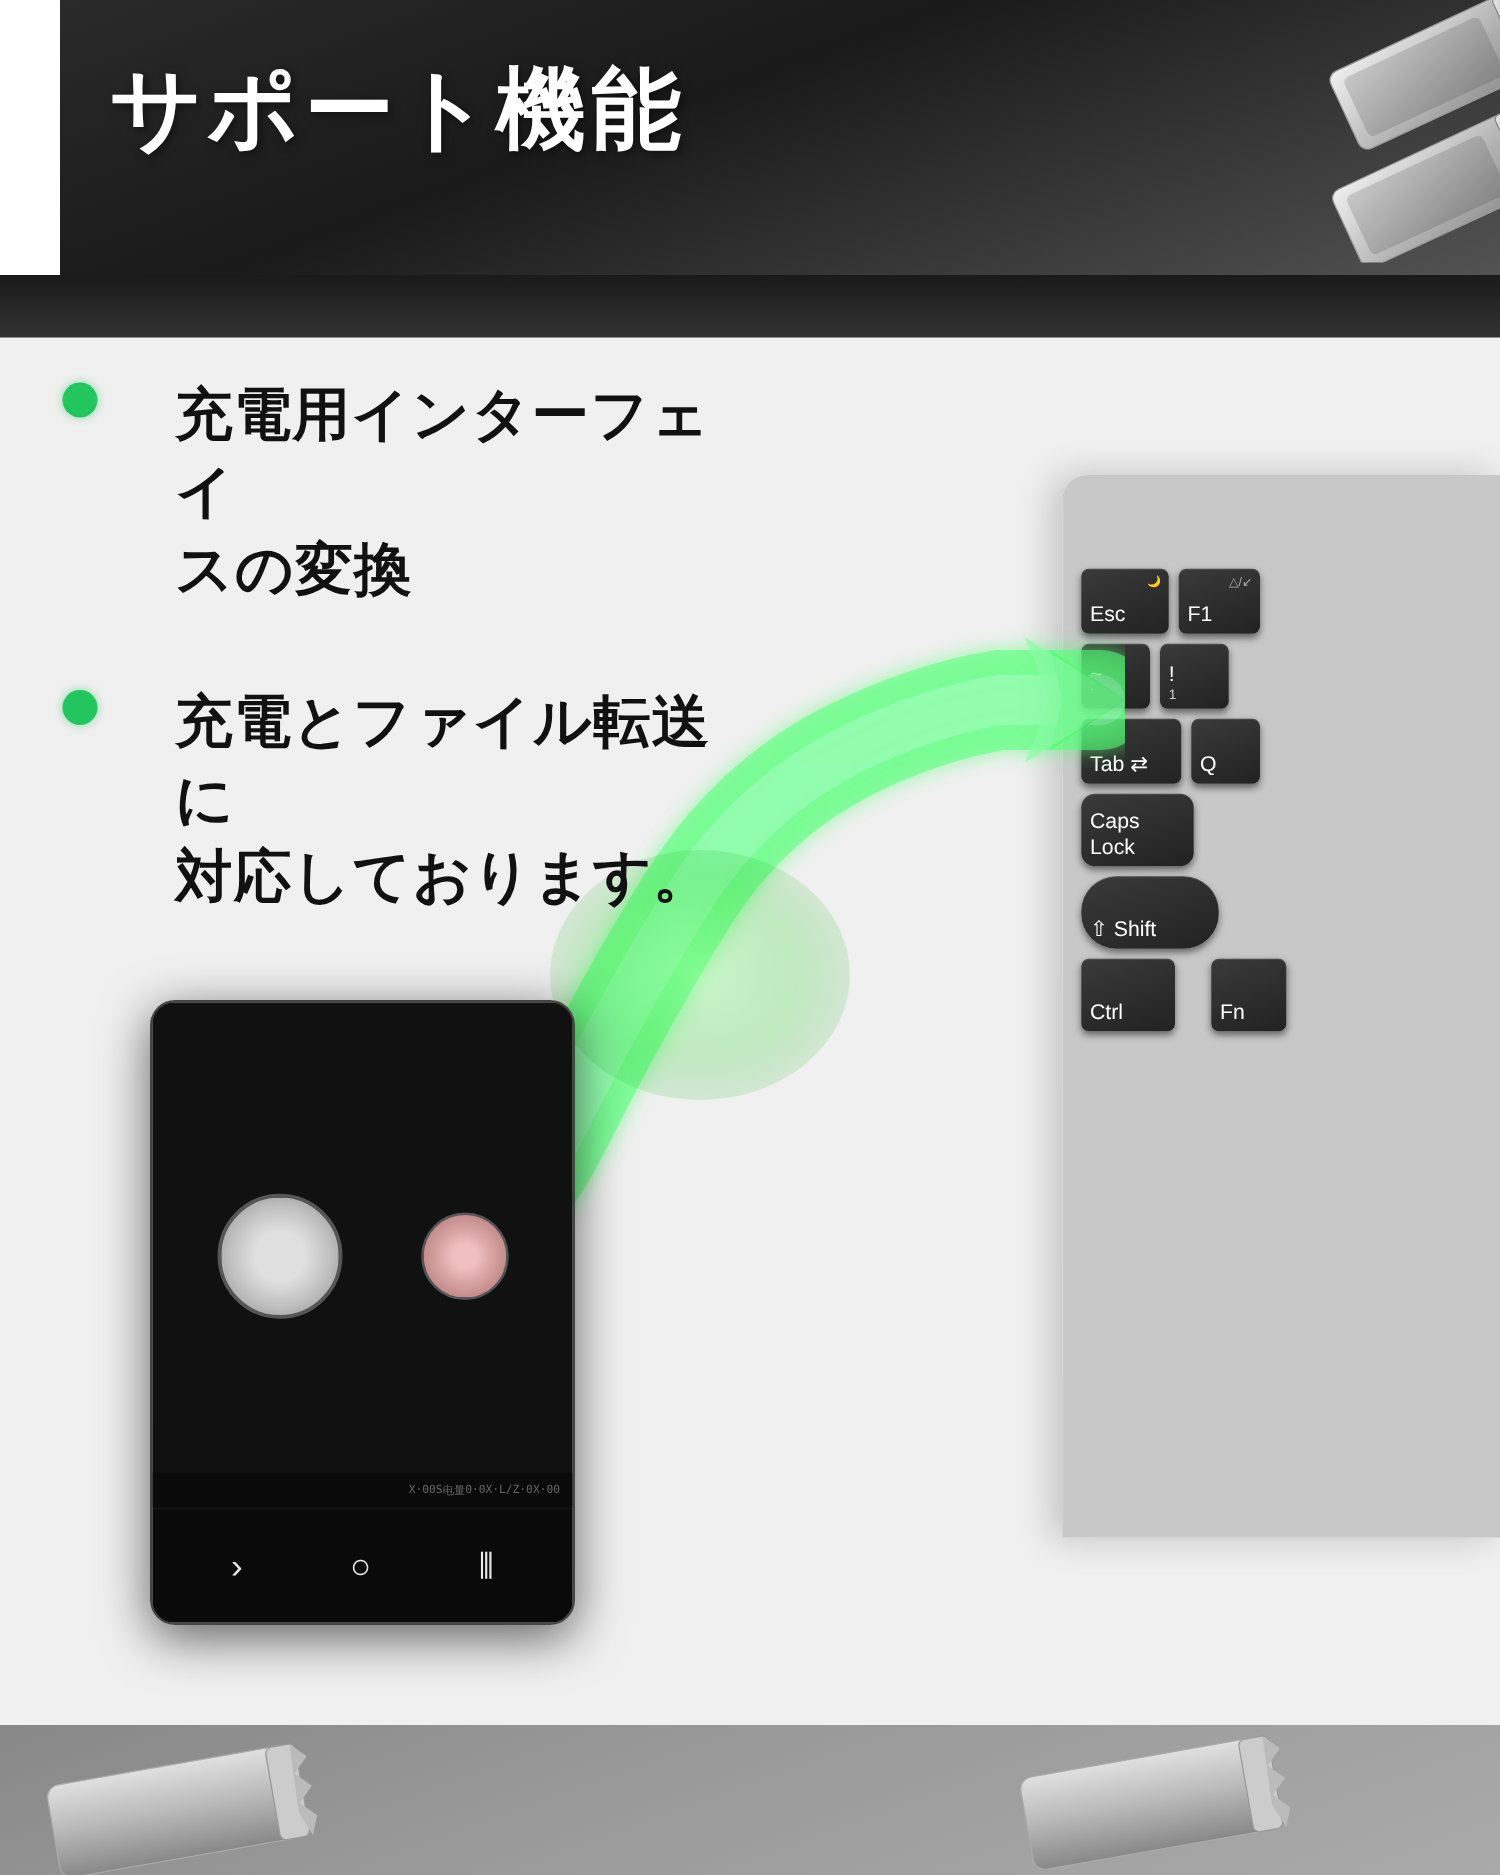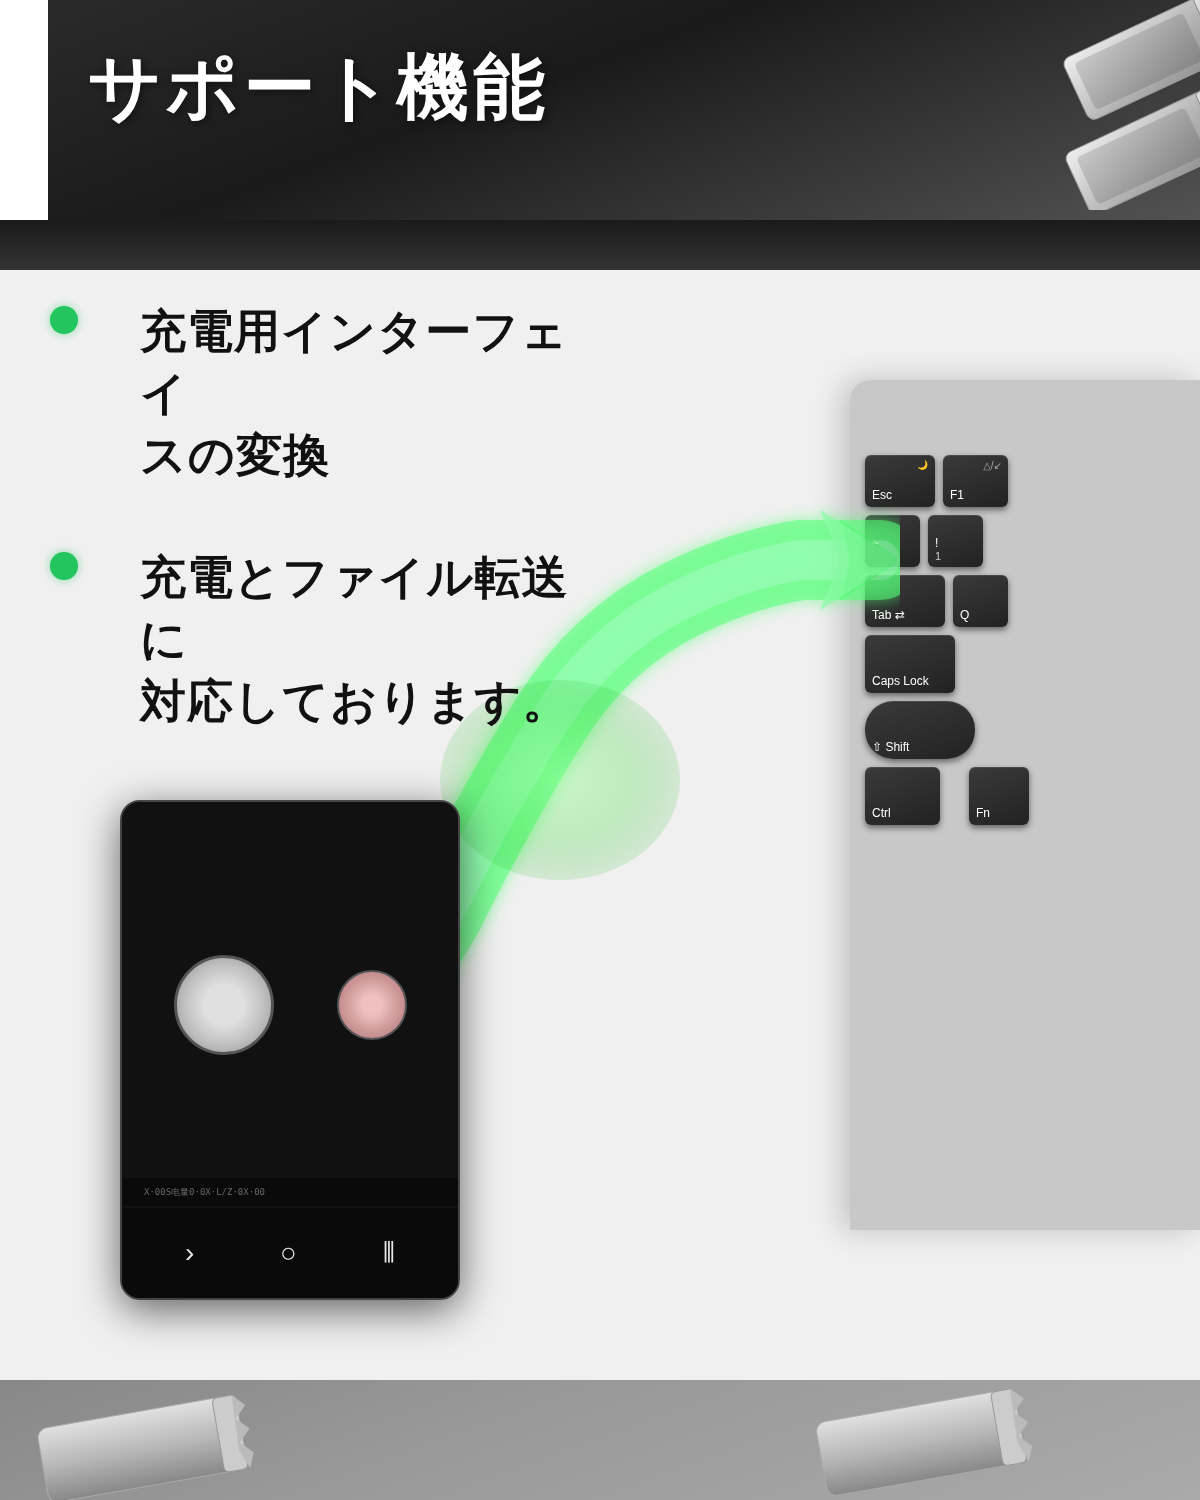--- a/index.html
+++ b/index.html
@@ -138,40 +138,40 @@
       flex-direction: column;
       align-items: flex-start;
       justify-content: flex-end;
       padding: 5px 7px;
       box-shadow: 0 3px 6px rgba(0,0,0,0.5), inset 0 1px 0 rgba(255,255,255,0.1);
       position: relative;
       min-height: 52px;
     }
 
     .key-label-main {
-      font-size: 12px;
+      font-size: 17px;
       color: #fff;
       line-height: 1.2;
     }
 
     .key-label-sub {
       font-size: 10px;
       color: #aaa;
       position: absolute;
       top: 5px;
       right: 6px;
     }
 
     .key-esc { width: 70px; }
     .key-f1 { width: 65px; }
     .key-tilde { width: 55px; }
     .key-1 { width: 55px; }
     .key-tab { width: 80px; }
     .key-q { width: 55px; }
-    .key-caps { width: 90px; min-height: 58px; }
+    .key-caps { width: 90px; min-height: 58px; border-radius: 11px; }
     .key-shift { width: 110px; min-height: 58px; border-radius: 28px; }
     .key-ctrl { width: 75px; min-height: 58px; text-align: right; }
     .key-fn { width: 60px; min-height: 58px; margin-left: 21px; }
 
     
     .laptop-edge {
       position: absolute;
       top: 0;
       right: 0;
       width: 100%;
@@ -245,22 +245,22 @@
 
     .phone-status-bar {
       position: absolute;
       bottom: 92px;
       left: 0;
       width: 100%;
       height: 28px;
       background: #0a0a0a;
       display: flex;
       align-items: center;
-      justify-content: flex-start;
-      padding: 0 22px;
+      justify-content: flex-end;
+      padding: 0 10px;
     }
 
     .status-text {
       color: #666;
       font-size: 9px;
       font-family: monospace;
     }
 
     
     .bottom-section {

